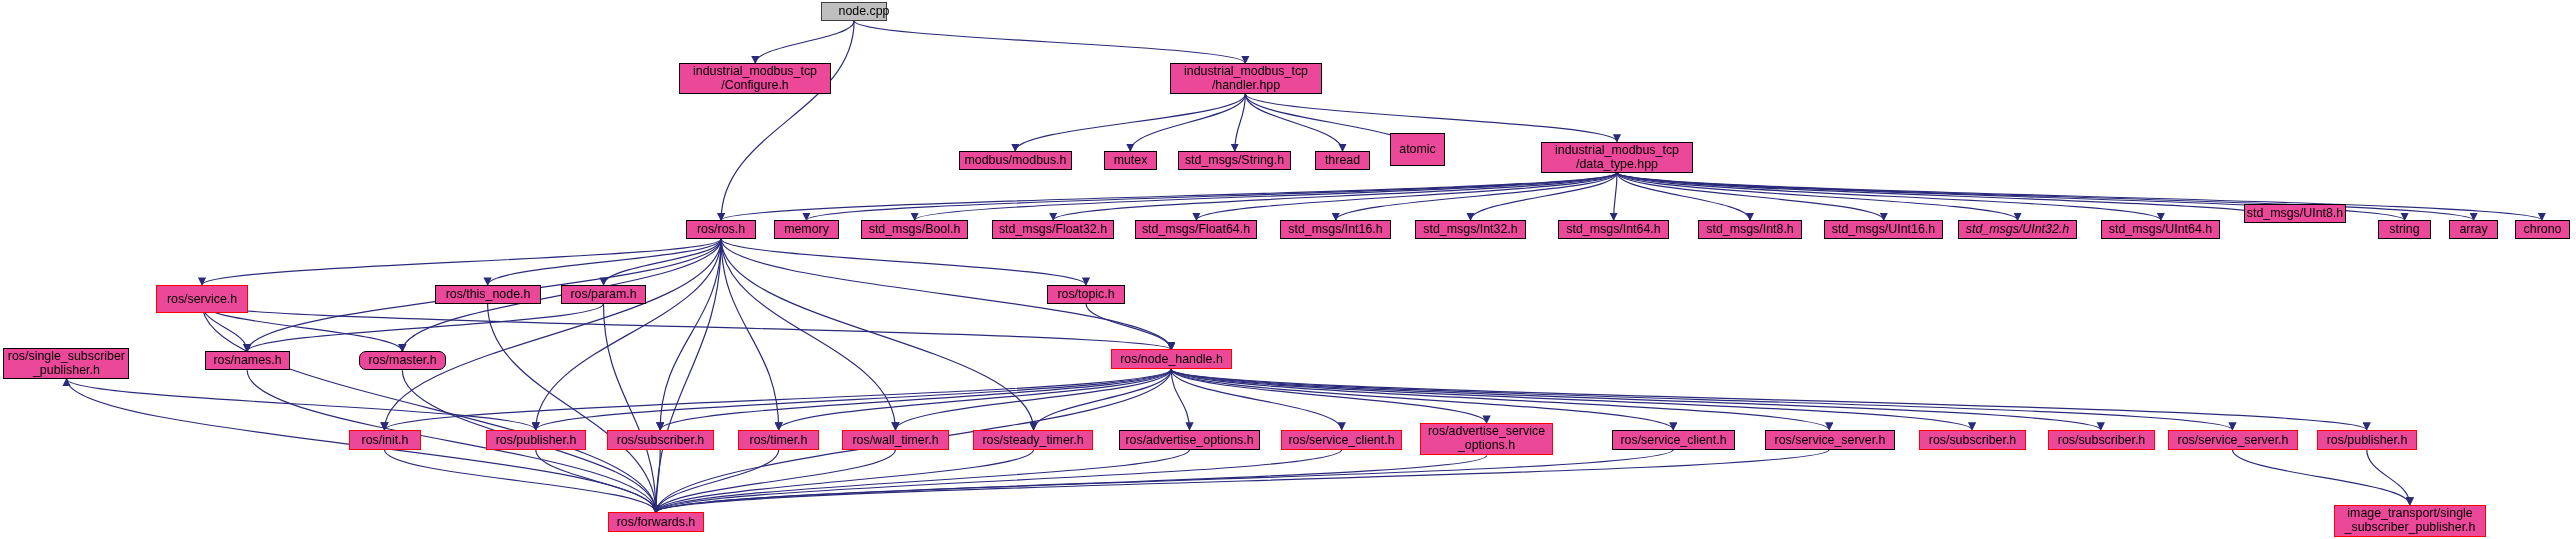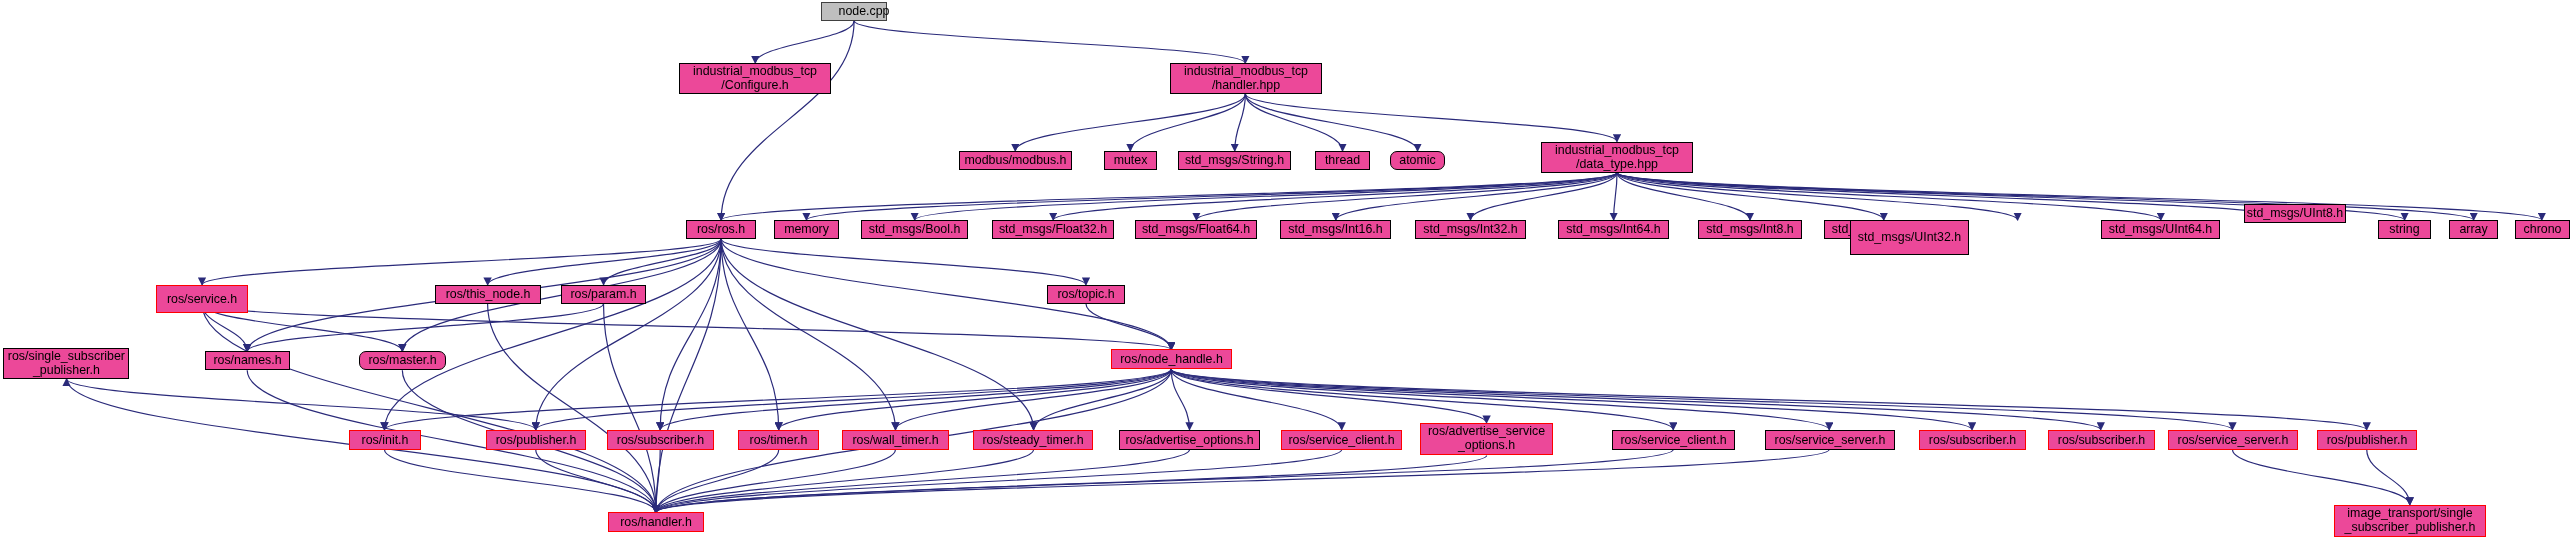--- a/index.html
+++ b/index.html
@@ -129,34 +129,34 @@
   <div id="node-layer">
       <div class="node root" style="left: 821px; top: 1.7px; width: 66px; height: 19px; padding-left: 20px;">node.cpp</div>
       <div class="node two-line" style="left: 679px; top: 63px; width: 152px; height: 31px;">industrial_modbus_tcp
 /Configure.h</div>
       <div class="node two-line" style="left: 1170px; top: 63px; width: 152px; height: 31px;">industrial_modbus_tcp
 /handler.hpp</div>
       <div class="node" style="left: 959px; top: 151px; width: 113px; height: 19px;">modbus/modbus.h</div>
       <div class="node" style="left: 1104px; top: 151px; width: 53px; height: 19px;">mutex</div>
       <div class="node" style="left: 1178px; top: 151px; width: 113px; height: 19px;">std_msgs/String.h</div>
       <div class="node" style="left: 1315px; top: 151px; width: 55px; height: 19px;">thread</div>
-      <div class="node" style="left: 1390px; top: 151px; width: 55px; height: 19px; border-radius: 7px;">atomic</div>
+      <div class="node" style="left: 1390px; top: 133px; width: 55px; height: 33px;">atomic</div>
       <div class="node two-line" style="left: 1541px; top: 142px; width: 152px; height: 31px;">industrial_modbus_tcp
 /data_type.hpp</div>
       <div class="node" style="left: 686px; top: 220px; width: 70px; height: 19px;">ros/ros.h</div>
       <div class="node" style="left: 774px; top: 220px; width: 65px; height: 19px;">memory</div>
       <div class="node" style="left: 861px; top: 220px; width: 107px; height: 19px;">std_msgs/Bool.h</div>
       <div class="node" style="left: 992px; top: 220px; width: 122px; height: 19px;">std_msgs/Float32.h</div>
       <div class="node" style="left: 1135px; top: 220px; width: 122px; height: 19px;">std_msgs/Float64.h</div>
       <div class="node" style="left: 1280px; top: 220px; width: 111px; height: 19px;">std_msgs/Int16.h</div>
       <div class="node" style="left: 1415px; top: 220px; width: 111px; height: 19px;">std_msgs/Int32.h</div>
       <div class="node" style="left: 1558px; top: 220px; width: 111px; height: 19px;">std_msgs/Int64.h</div>
       <div class="node" style="left: 1698px; top: 220px; width: 104px; height: 19px;">std_msgs/Int8.h</div>
       <div class="node" style="left: 1824px; top: 220px; width: 119px; height: 19px;">std_msgs/UInt16.h</div>
-      <div class="node" style="left: 1850px; top: 220px; width: 119px; height: 35px;">std_msgs/UInt32.h</div>
+      <div class="node" style="left: 1958px; top: 220px; width: 119px; height: 19px; font-style: italic;">std_msgs/UInt32.h</div>
       <div class="node" style="left: 2101px; top: 220px; width: 119px; height: 19px;">std_msgs/UInt64.h</div>
       <div class="node" style="left: 2244px; top: 204px; width: 102px; height: 19px;">std_msgs/UInt8.h</div>
       <div class="node" style="left: 2378px; top: 220px; width: 53px; height: 19px;">string</div>
       <div class="node" style="left: 2449px; top: 220px; width: 49px; height: 19px;">array</div>
       <div class="node" style="left: 2515px; top: 220px; width: 55px; height: 19px;">chrono</div>
       <div class="node red" style="left: 156px; top: 285px; width: 92px; height: 28px;">ros/service.h</div>
       <div class="node" style="left: 435px; top: 285px; width: 106px; height: 19px;">ros/this_node.h</div>
       <div class="node" style="left: 561px; top: 285px; width: 85px; height: 19px;">ros/param.h</div>
       <div class="node" style="left: 1047px; top: 285px; width: 78px; height: 19px;">ros/topic.h</div>
       <div class="node two-line" style="left: 3.4px; top: 348px; width: 126px; height: 31px;">ros/single_subscriber
@@ -173,18 +173,18 @@
       <div class="node" style="left: 1119px; top: 430px; width: 141px; height: 19.6px;">ros/advertise_options.h</div>
       <div class="node red" style="left: 1281px; top: 430px; width: 121px; height: 19.6px;">ros/service_client.h</div>
       <div class="node red two-line" style="left: 1420px; top: 423px; width: 133px; height: 32px;">ros/advertise_service
 _options.h</div>
       <div class="node" style="left: 1612px; top: 430px; width: 123px; height: 19.6px;">ros/service_client.h</div>
       <div class="node" style="left: 1765px; top: 430px; width: 130px; height: 19.6px;">ros/service_server.h</div>
       <div class="node red" style="left: 1919px; top: 430px; width: 107px; height: 19.6px;">ros/subscriber.h</div>
       <div class="node red" style="left: 2048px; top: 430px; width: 107px; height: 19.6px;">ros/subscriber.h</div>
       <div class="node red" style="left: 2168px; top: 430px; width: 130px; height: 19.6px;">ros/service_server.h</div>
       <div class="node red" style="left: 2317px; top: 430px; width: 100px; height: 19.6px;">ros/publisher.h</div>
-      <div class="node red" style="left: 608px; top: 512px; width: 96px; height: 19.6px;">ros/handler.h</div>
+      <div class="node red" style="left: 608px; top: 512px; width: 96px; height: 19.6px;">ros/forwards.h</div>
       <div class="node red two-line" style="left: 2334px; top: 505px; width: 152px; height: 32px;">image_transport/single
 _subscriber_publisher.h</div>
     </div>
 </div>
 
 
 </body></html>

